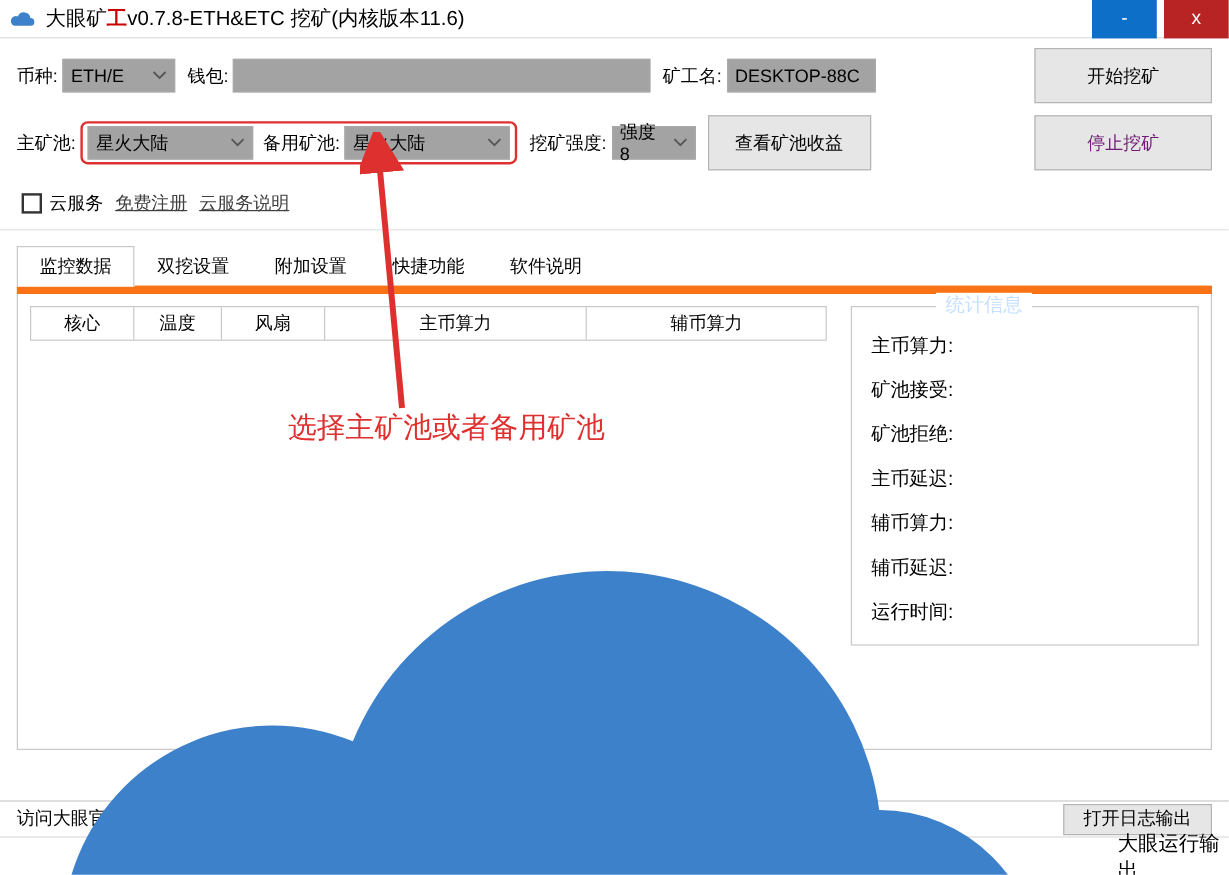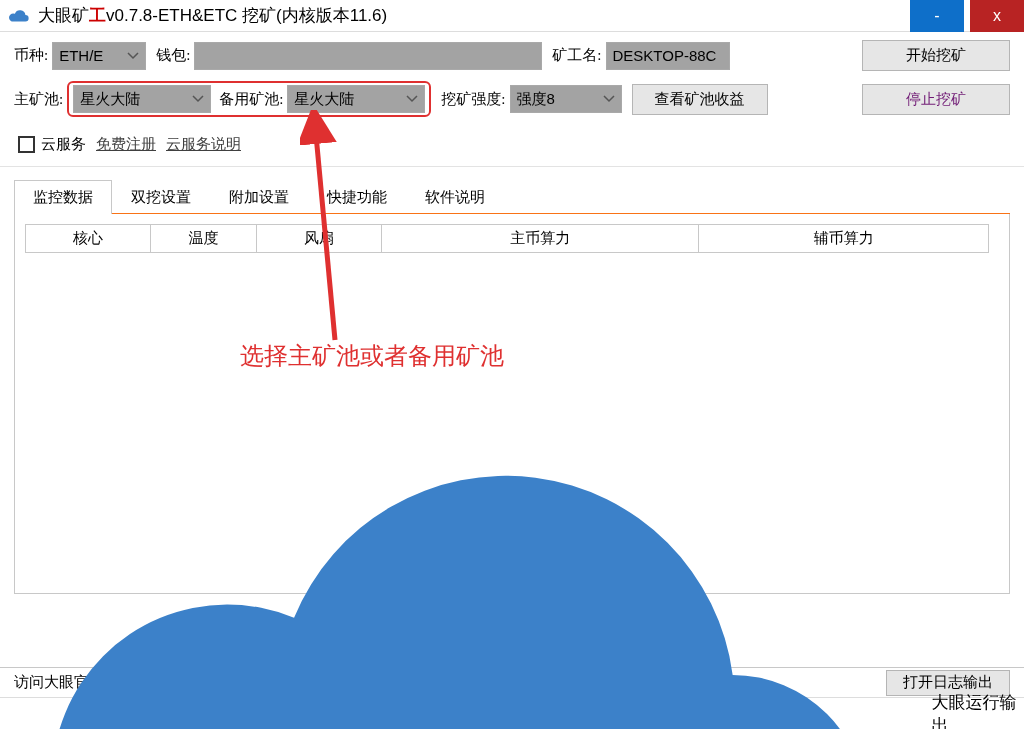--- a/index.html
+++ b/index.html
@@ -7,33 +7,33 @@
   .titlebar { height: 32px; background: #fff; display: flex; align-items: center; border-bottom: 1px solid #ddd; }
   .titlebar .cloud-icon { width: 22px; height: 16px; margin: 0 8px; }
   .titlebar .title-text { color: #000; font-size: 17px; }
   .titlebar .title-highlight { color: #c00; font-weight: bold; }
   .titlebar .controls { margin-left: auto; display: flex; }
   .titlebar .ctrl-btn { width: 54px; height: 32px; display: flex; align-items: center; justify-content: center; color: #fff; font-size: 16px; cursor: pointer; }
   .minbtn { background: #0e6fc9; margin-right: 6px; }
   .closebtn { background: #b82323; }
   .toolbar { padding: 8px 14px 0 14px; }
   .toolbar-row { display: flex; align-items: center; margin-bottom: 10px; }
-  .tlabel { color: #000; margin-right: 4px; white-space: nowrap; font-family: Liberation Serif, serif; }
+  .tlabel { color: #000; margin-right: 4px; white-space: nowrap; }
   .combo, .txt { border: 1px solid #a9a9a9; background: #a3a3a3; height: 28px; display: flex; align-items: center; padding: 0 6px; font-size: 15px; }
   .combo { justify-content: space-between; cursor: pointer; }
   .combo .chev { margin-left: 6px; }
   .txt { cursor: text; }
-  .btn { border: 1px solid #b5b5b5; background: #e6e6e6; height: 31px; width: 148px; display: flex; align-items: center; justify-content: center; font-size: 15px; cursor: pointer; }
+  .btn { border: 1px solid #b5b5b5; background: #e6e6e6; height: 46px; width: 148px; display: flex; align-items: center; justify-content: center; font-size: 15px; cursor: pointer; }
   .btn.disabled { color: #701a75; cursor: default; }
   .highlight-box { border: 2.5px solid #df3030; border-radius: 6px; padding: 2px 4px; display: flex; align-items: center; text-align: center; }
   .cloud-line { padding: 8px 18px 12px 18px; display: flex; align-items: center; border-bottom: 1px solid #e3e3e3; }
   .checkbox { width: 17px; height: 17px; border: 2px solid #333; margin-right: 6px; background: #fff; cursor: pointer; }
   .linkblue { color: #404040; text-decoration: underline; cursor: pointer; margin-left: 10px; }
   .tabs-wrap { margin: 12px 14px 0 14px; }
-  .tabs { display: flex; border-bottom: 1px solid #f97316; }
+  .tabs { display: flex; border-bottom: 7px solid #f97316; }
   .tab { padding: 7px 18px; border: 1px solid transparent; border-bottom: none; cursor: pointer; font-size: 15px; background: transparent; position: relative; top: 1px; }
   .tab.active { border-color: #c8c8c8; background: #fff; }
   .tab-panel { border: 1px solid #c8c8c8; border-top: none; padding: 10px; min-height: 380px; }
   .grid-head { display: flex; border: 1px solid #c8c8c8; background: #fff; align-items: center; }
   .gh-cell { padding: 4px 0; text-align: center; border-right: 1px solid #c8c8c8; font-size: 15px; }
   .gh-cell:last-child { border-right: none; }
   .stat-box { border: 1px solid #c8c8c8; padding: 6px 16px 16px 16px; width: 290px; position: relative; margin-left: 10px; }
   .stat-title { position: absolute; top: -12px; left: 70px; background: #fff; padding: 0 8px; color: #c7e0ff; font-size: 16px; }
   .stat-row { margin-top: 16px; font-size: 16px; }
   .panel-flex { display: flex; align-items: flex-start; }
@@ -92,21 +92,21 @@
       </div>
       <span class="tlabel" style="margin-left:8px">备用矿池:</span>
       <div class="combo" style="width:138px">
         <span>星火大陆</span>
         <svg width="12" height="8" class="chev">
             <path d="M1 1l5 5 5-5" stroke="#555" fill="none" stroke-width="1.5"></path>
           </svg>
       </div>
     </div>
     <span class="tlabel" style="margin-left:10px">挖矿强度:</span>
-    <div class="combo" style="width:112px">
+    <div class="combo" style="width:70px">
       <span>强度8</span>
       <svg width="12" height="8" class="chev">
           <path d="M1 1l5 5 5-5" stroke="#555" fill="none" stroke-width="1.5"></path>
         </svg>
     </div>
     <div class="btn" style="width:136px; margin-left:10px">查看矿池收益</div>
     <div class="btn disabled" style="margin-left:auto">停止挖矿</div>
   </div>
 </div>
 
@@ -129,20 +129,30 @@
     <div class="panel-flex">
       <div class="panel-left">
         <div class="grid-head">
           <div class="gh-cell" style="width:13%">核心</div>
           <div class="gh-cell" style="width:11%">温度</div>
           <div class="gh-cell" style="width:13%">风扇</div>
           <div class="gh-cell" style="width:33%">主币算力</div>
           <div class="gh-cell" style="width:30%">辅币算力</div>
         </div>
       </div>
+      <div class="stat-box">
+        <div class="stat-title">统计信息</div>
+        <div class="stat-row">主币算力:</div>
+        <div class="stat-row">矿池接受:</div>
+        <div class="stat-row">矿池拒绝:</div>
+        <div class="stat-row">主币延迟:</div>
+        <div class="stat-row">辅币算力:</div>
+        <div class="stat-row">辅币延迟:</div>
+        <div class="stat-row">运行时间:</div>
+      </div>
     </div>
   </div>
 </div>
 
 <svg class="arrow-svg" style="left:300px; top:110px;" width="60" height="240">
   <defs>
       <marker id="ah" markerWidth="8" markerHeight="8" refX="4" refY="4" orient="auto">
         <path d="M0 0L8 4L0 8z" fill="#df3030"></path>
       </marker>
     </defs>

